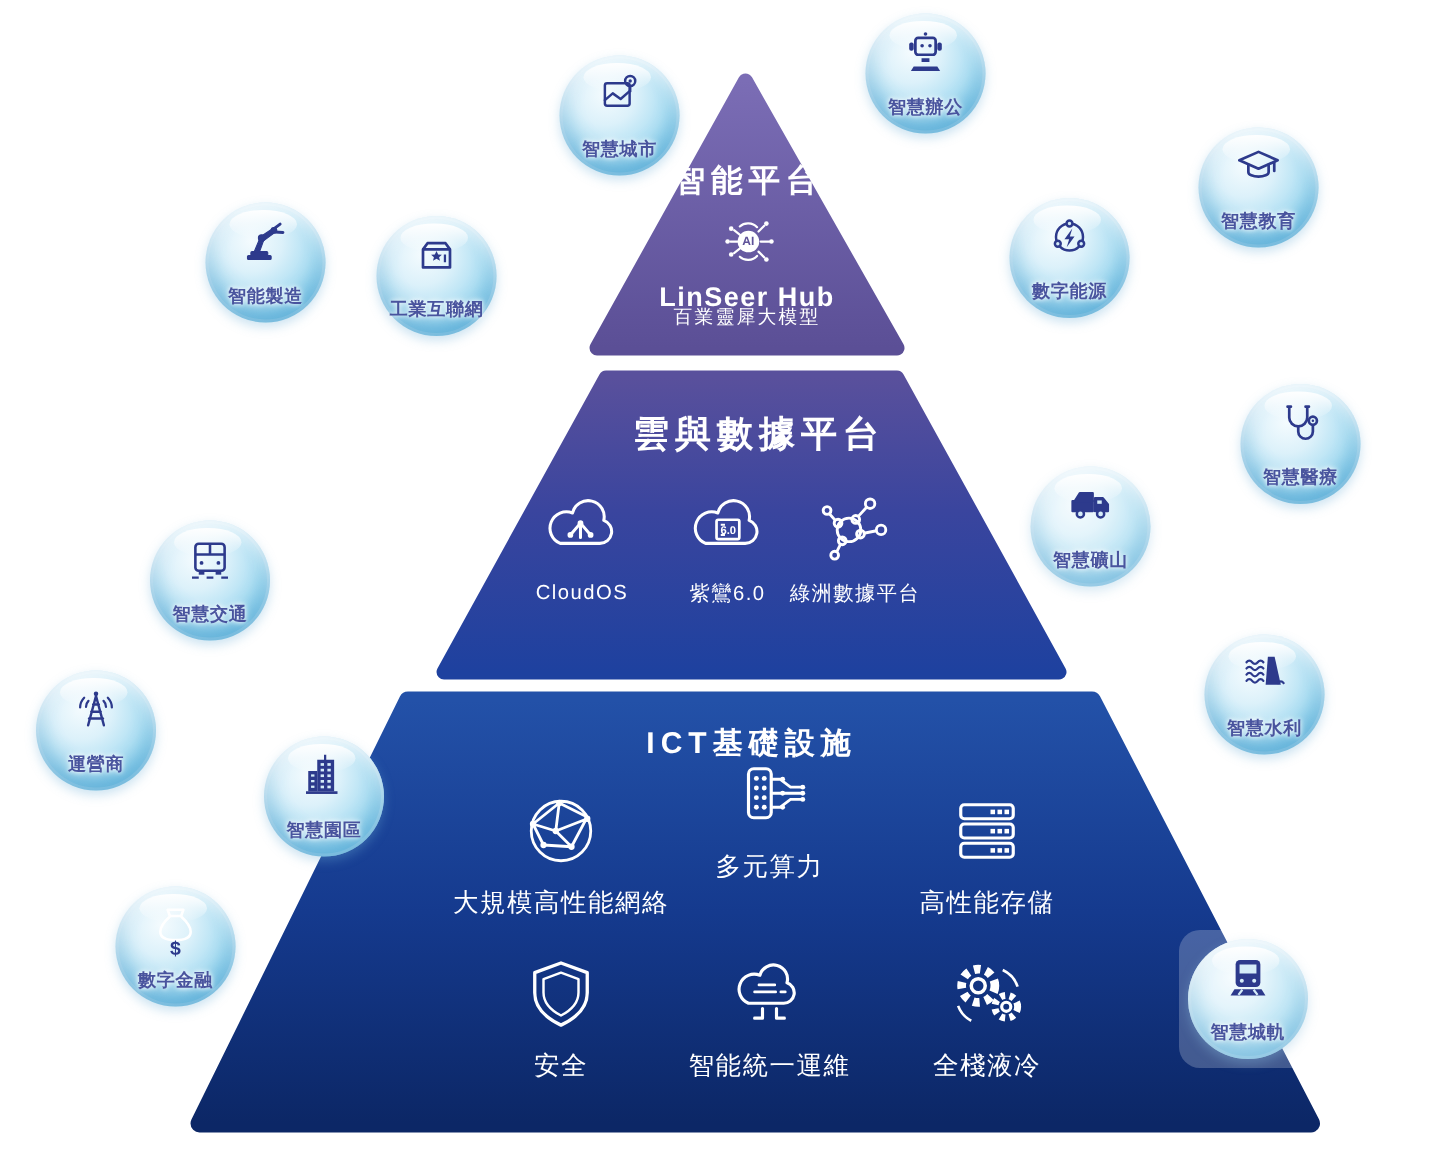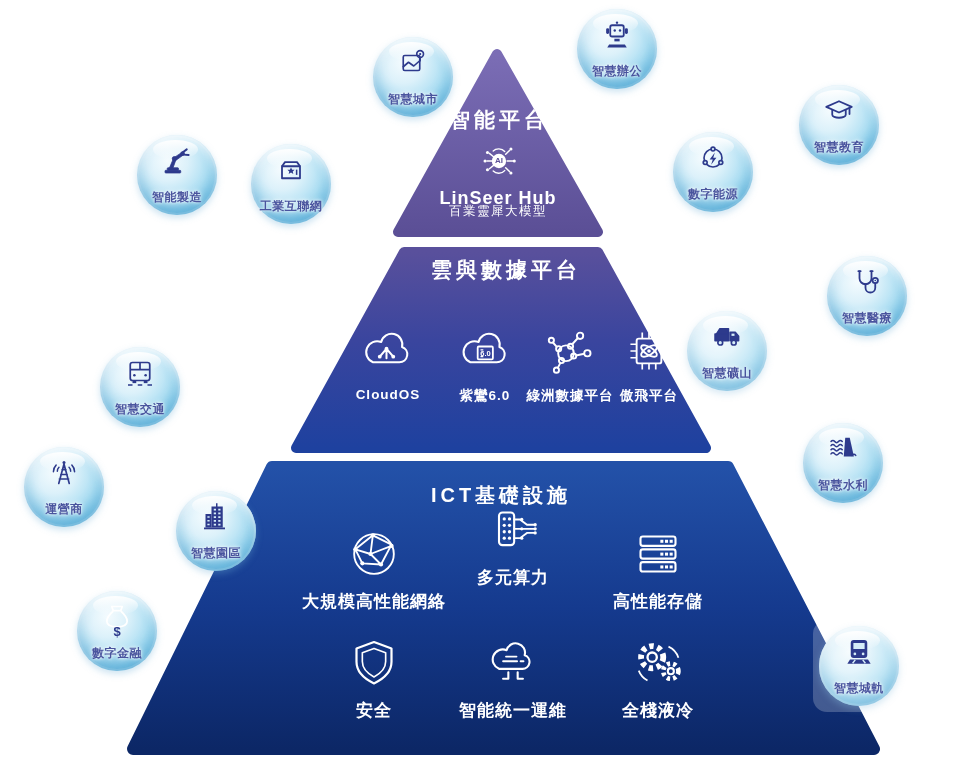--- a/index.html
+++ b/index.html
@@ -3,28 +3,28 @@
 <meta charset="utf-8">
 <style>
   html,body{margin:0;padding:0;background:#fff;}
   .stage{position:relative;width:960px;height:769px;background:#ffffff;overflow:hidden;
          font-family:"Liberation Sans","DejaVu Sans",sans-serif;}
   .pyr{position:absolute;left:0;top:0;z-index:1;}
   
   .t-title{position:absolute;transform:translateX(-50%);color:#fff;font-weight:bold;
            letter-spacing:4px;white-space:nowrap;z-index:3;}
   .t1-title{left:499px;top:106px;font-size:21px;}
-  .t2-title{left:506px;top:256px;font-size:21px;}
+  .t2-title{left:506px;top:273px;font-size:24px;}
   .t3-title{left:501px;top:482px;font-size:20px;}
   .t-sub{position:absolute;transform:translateX(-50%);color:#fff;white-space:nowrap;z-index:3;text-align:center;}
   .product{left:498px;top:188px;font-size:18px;font-weight:bold;letter-spacing:1px;}
   .product-sub{left:498px;top:203px;font-size:12.5px;letter-spacing:1.5px;}
   .p-item{position:absolute;transform:translateX(-50%);display:flex;flex-direction:column;
           align-items:center;z-index:3;}
-  .p-item .lbl{color:#fff;font-weight:bold;white-space:nowrap;letter-spacing:1px;}
+  .p-item .lbl{color:#fff;font-weight:normal;white-space:nowrap;letter-spacing:1px;}
   .t2-item .lbl{font-size:13.5px;margin-top:9px;}
   .t3-item .lbl{font-size:17px;margin-top:8px;}
   .icon-wrap{position:relative;color:#fff;line-height:0;}
   .t1-icon{position:absolute;left:498px;top:139px;transform:translateX(-50%);z-index:3;color:#fff;line-height:0;}
   .ov-txt{position:absolute;transform:translate(-50%,-50%);font-weight:bold;line-height:1;}
   .ai-txt{left:52%;top:47%;font-size:8px;color:#5e5299;}
   .chip-txt{left:51%;top:55%;font-size:7.5px;color:#fff;letter-spacing:0;}
   .bag-txt{left:50%;top:59%;font-size:13px;color:#2d3a8c;}
   
   .bubble{position:absolute;width:80px;height:80px;border-radius:50%;z-index:5;
@@ -379,26 +379,20 @@
       <span class="ov-txt chip-txt">6.0</span>
     </span>
     <span class="lbl">紫鸞6.0</span>
   </div>
   <div class="p-item t2-item" style="left:570px;top:324px">
     <span class="icon-wrap"><svg width="54" height="54">
           <use href="#s-molecule"></use>
         </svg></span>
     <span class="lbl">綠洲數據平台</span>
   </div>
-  <div class="p-item t2-item" style="left:649px;top:324px">
-    <span class="icon-wrap"><svg width="54" height="54">
-          <use href="#s-chipatom"></use>
-        </svg></span>
-    <span class="lbl">傲飛平台</span>
-  </div>
 
   <div class="t-title t3-title">ICT基礎設施</div>
   <div class="p-item t3-item" style="left:374px;top:526px">
     <span class="icon-wrap"><svg width="56" height="56">
           <use href="#s-globenet"></use>
         </svg></span>
     <span class="lbl">大規模高性能網絡</span>
   </div>
   <div class="p-item t3-item" style="left:513px;top:502px">
     <span class="icon-wrap"><svg width="56" height="56">
@@ -507,20 +501,20 @@
     <span class="b-icon">
       <span class="icon-wrap">
         <svg width="36" height="36">
             <use href="#s-bag"></use>
           </svg>
         <span class="ov-txt bag-txt">$</span>
       </span>
     </span>
     <span class="b-label">數字金融</span>
   </div>
-  <div class="bubble halo" style="left:819px;top:626px">
+  <div class="bubble halo" style="left:792px;top:626px">
     <span class="b-icon"><svg width="36" height="36">
           <use href="#s-train"></use>
         </svg></span>
     <span class="b-label">智慧城軌</span>
   </div>
 
 </div>
 
 </body></html>

